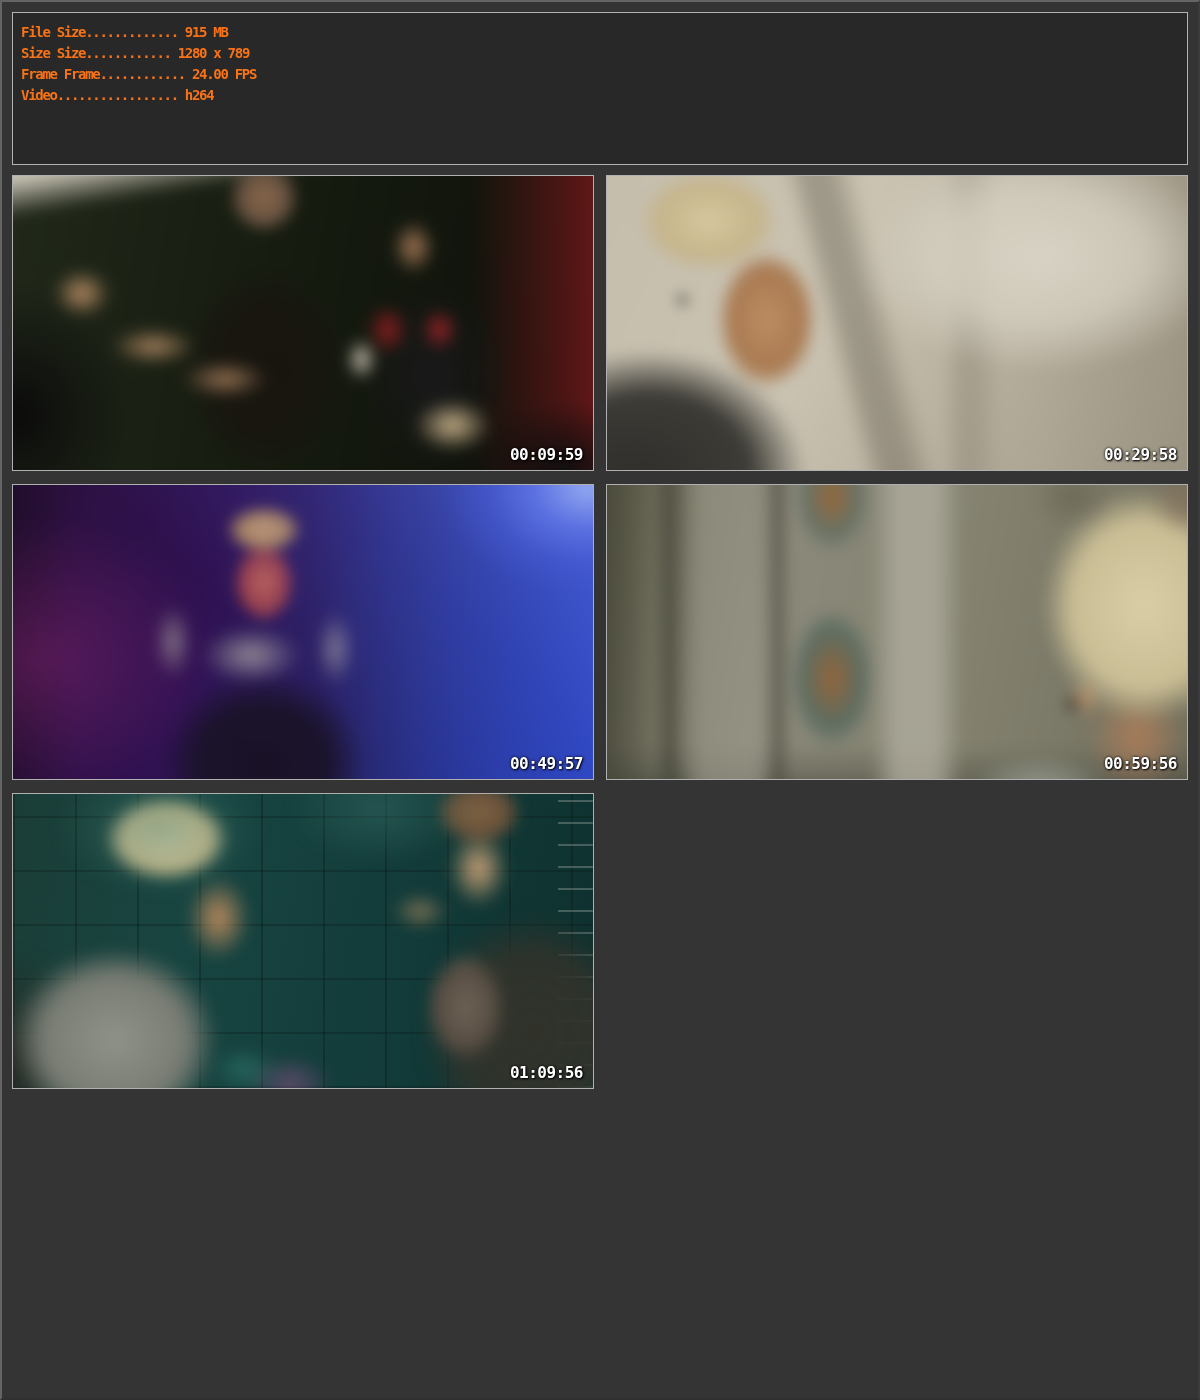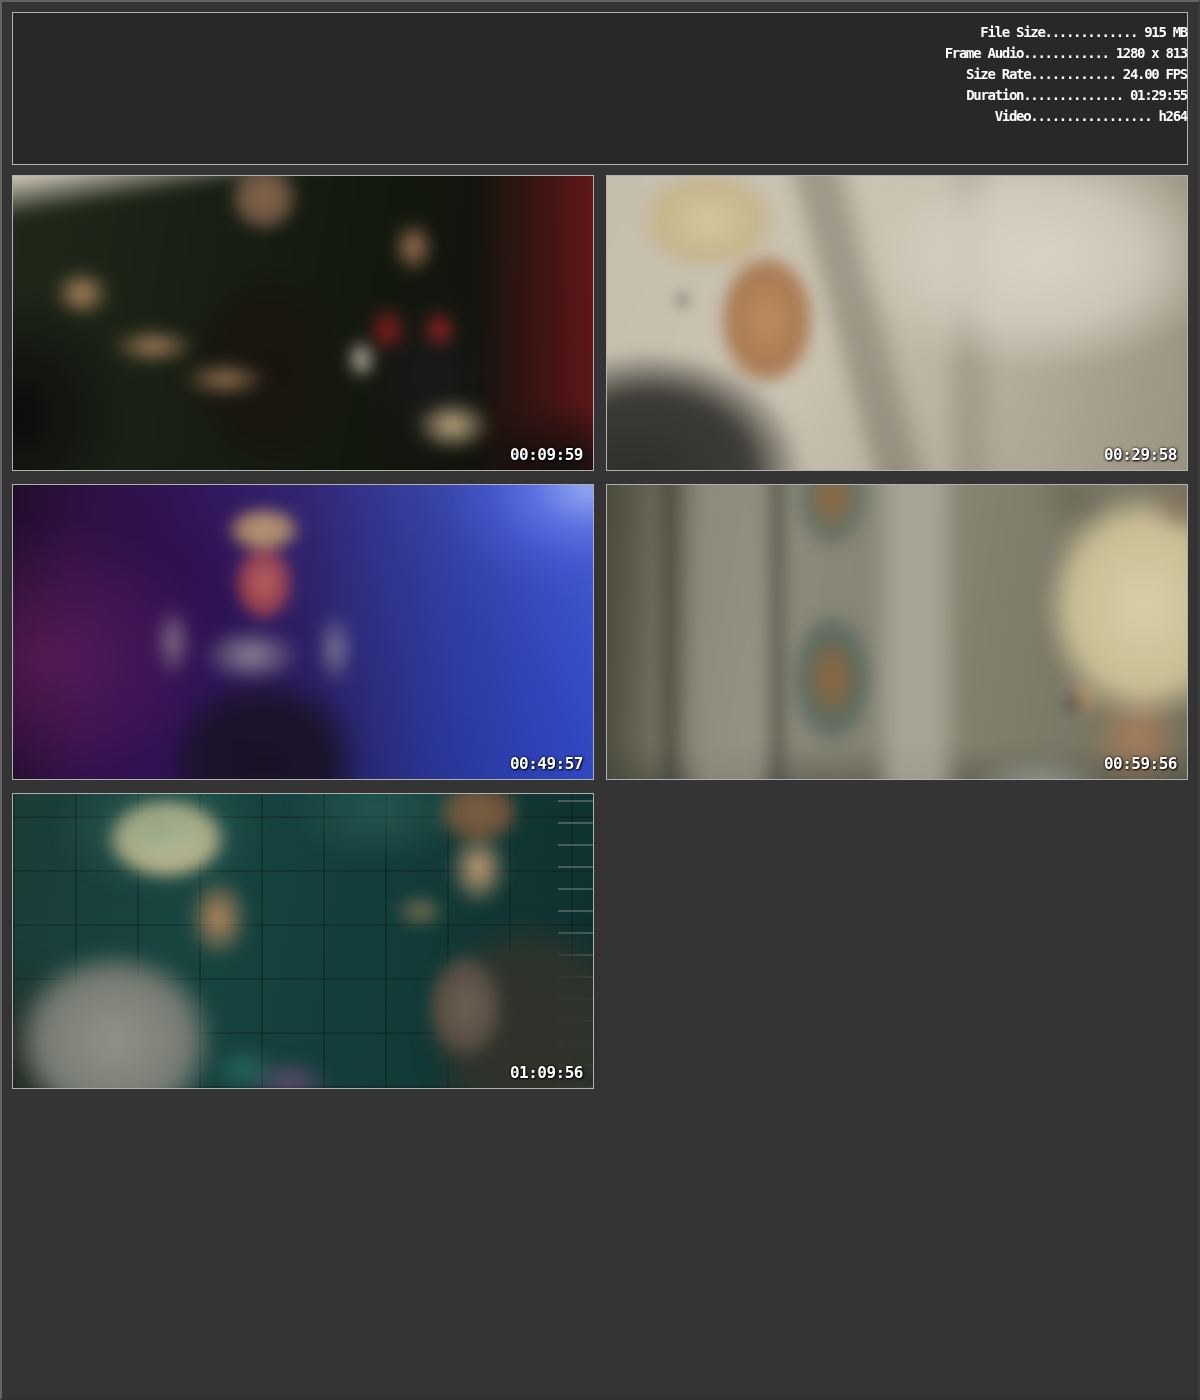--- a/index.html
+++ b/index.html
@@ -3,21 +3,21 @@
 <meta charset="utf-8">
 <style>
   html,body{margin:0;padding:0;background:#1a1a1a;}
   .page{width:1200px;height:1400px;box-sizing:border-box;border:2px solid;
         border-color:#646464 #3c3c3c #303030 #646464;background:#343434;
         padding:10px 10px 0;font-family:"DejaVu Sans Mono",monospace;}
   
   .info-panel{box-sizing:border-box;height:153px;background:#282828;
               border:1px solid #b3b3b3;padding:9px 0 0 8px;margin-bottom:10px;}
   .info-row{font:700 14px/21px "DejaVu Sans Mono",monospace;letter-spacing:-1.3px;
-            color:#ffffff;white-space:pre;text-align:right;}
+            color:#f97316;white-space:pre;}
   .info-value{margin-left:7px;}
   
   .grid{display:grid;grid-template-columns:1fr 1fr;gap:13px 12px;}
   .cell{margin:0;position:relative;box-sizing:border-box;height:296px;
         border:1px solid #b0b0b0;overflow:hidden;background:#000;padding-left:48px;}
   .cell::after{content:"";position:absolute;inset:0;z-index:1;pointer-events:none;
         background:radial-gradient(140% 140% at 50% 45%, transparent 55%, rgba(0,0,0,0.18) 100%);}
   .scene{position:absolute;inset:0;overflow:hidden;}
   .paint{position:absolute;inset:-6%;filter:blur(7px);}
   .ts{position:absolute;right:10px;bottom:7px;z-index:2;
@@ -199,23 +199,22 @@
     radial-gradient(80px 110px at 100% 62%, rgba(62,82,122,0.45) 0%, transparent 80%),
     linear-gradient(180deg, rgba(70,100,160,0.3) 8%, rgba(45,75,135,0.28) 32%, transparent 56%);}
 </style>
 </head>
 <body>
 
 <div class="page">
 
   <div class="info-panel">
     <div class="info-row"><span>File Size</span><span>.............</span><span class="info-value">915 MB</span></div>
-    <div class="info-row"><span>Frame Audio</span><span>............</span><span class="info-value">1280 x 813</span></div>
-    <div class="info-row"><span>Size Rate</span><span>............</span><span class="info-value">24.00 FPS</span></div>
-    <div class="info-row"><span>Duration</span><span>..............</span><span class="info-value">01:29:55</span></div>
+    <div class="info-row"><span>Size Size</span><span>............</span><span class="info-value">1280 x 789</span></div>
+    <div class="info-row"><span>Frame Frame</span><span>............</span><span class="info-value">24.00 FPS</span></div>
     <div class="info-row"><span>Video</span><span>.................</span><span class="info-value">h264</span></div>
   </div>
 
   <div class="grid">
 
     <figure class="cell">
       <div class="scene s1" aria-label="Group of people in leather jackets gathered in a dark room with a red-lit doorway">
           <div class="paint"></div>
         </div>
       <figcaption class="ts">00:09:59</figcaption>

